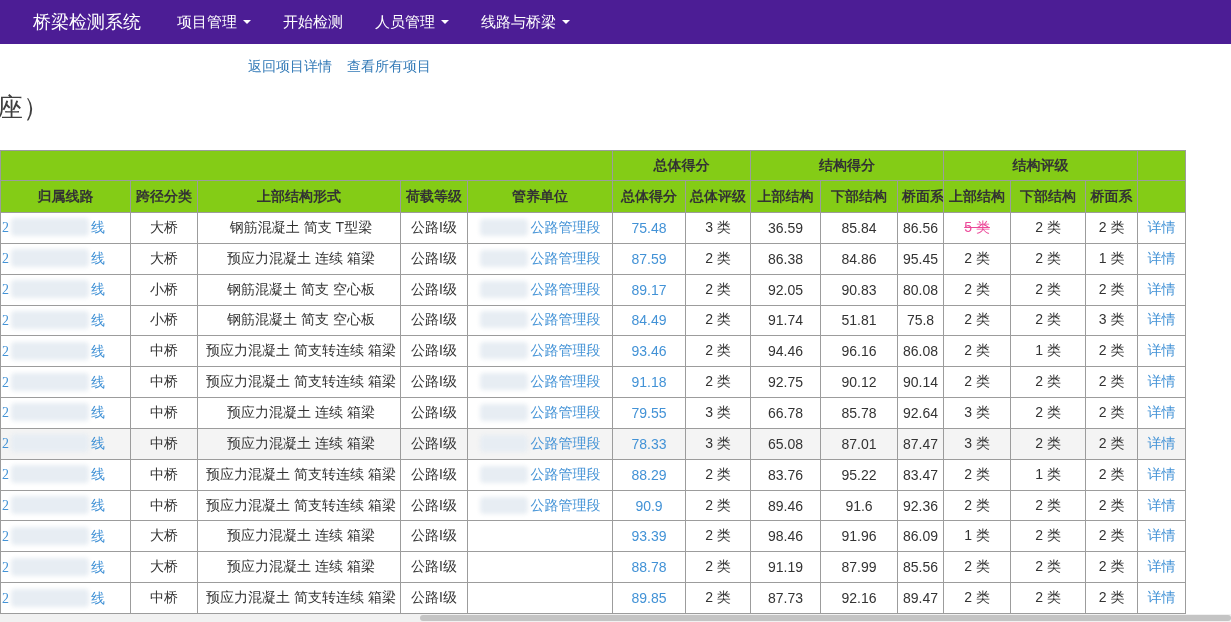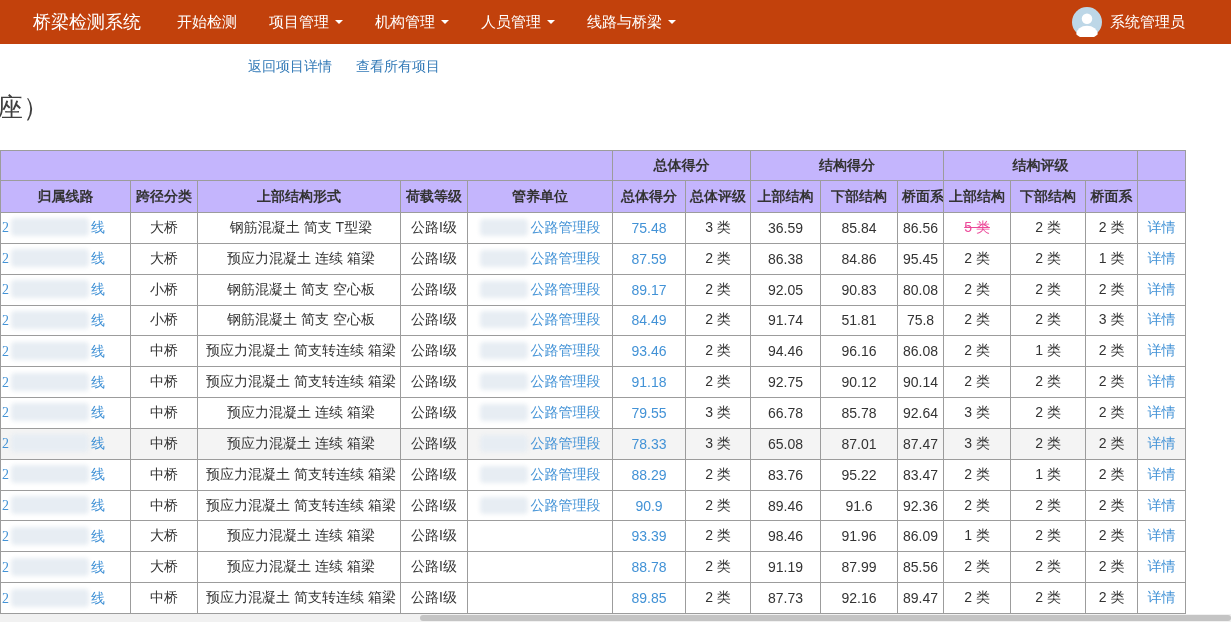--- a/index.html
+++ b/index.html
@@ -4,42 +4,42 @@
 <style>
   * { box-sizing: border-box; }
   html,body { margin:0; padding:0; }
   body {
     width:1231px; height:622px; overflow:hidden; position:relative;
     background:#fff; font-family:"Liberation Sans","DejaVu Sans",sans-serif;
     color:#333;
   }
 
   
-  .navbar { height:44px; background:#c2410c; display:flex; align-items:center; color:#fff; }
+  .navbar { height:44px; background:#4c1d95; display:flex; align-items:center; color:#fff; }
   .brand { font-size:18px; margin-left:33px; white-space:nowrap; cursor:pointer; }
   .nav-items { display:flex; margin-left:20px; align-items:center; }
   .nav-item { font-size:15px; padding:0 16px; display:flex; align-items:center; white-space:nowrap; cursor:pointer; height:44px; }
   .caret { width:0; height:0; border-left:4px solid transparent; border-right:4px solid transparent;
            border-top:4px solid #fff; display:inline-block; margin-left:6px; }
   .nav-user { margin-left:auto; margin-right:46px; display:flex; align-items:center; font-size:15px; cursor:pointer; }
   .avatar { width:30px; height:30px; margin-right:8px; display:block; }
 
   
-  .subnav { margin-top:14px; padding-left:248px; display:flex; gap:24px; height:18px; }
+  .subnav { margin-top:14px; padding-left:248px; display:flex; gap:15px; height:18px; }
   .subnav a { color:#337ab7; font-size:14px; text-decoration:none; cursor:pointer; white-space:nowrap; }
 
   
   .page-title { font-size:26px; color:#404040; margin:16px 0 0 -3px; height:31px; line-height:31px; }
 
   
   .table-wrap { margin-top:27px; }
   table { border-collapse:collapse; table-layout:fixed; width:1185px; }
   th, td { border:1px solid #9c9c9c; font-size:14px; color:#333; text-align:center;
            padding:0 4px; overflow:hidden; white-space:nowrap; }
-  thead th { background:#c4b5fd; font-weight:bold; }
+  thead th { background:#84cc16; font-weight:bold; }
   thead tr.group-row { height:30px; }
   thead tr.cols-row { height:32px; }
   tbody tr { height:30.85px; }
   td.left { text-align:center; padding-left:8px; }
   td.cell-line { text-align:left; padding-left:1px;font-family:Liberation Serif, serif; }
   tr.hover-row td { background:#f4f4f4; }
   .tbl-link { color:#4292d6; text-decoration:none; cursor:pointer; }
   .red-strike { color:#ec4899; text-decoration:line-through; }
 
   
@@ -53,46 +53,34 @@
   .hscrollbar .thumb { position:absolute; left:420px; top:1px; width:811px; height:6px;
                        background:#c4c4c4; border-radius:3px; }
 </style>
 </head>
 <body>
 
 <div class="navbar">
   <div class="brand">桥梁检测系统</div>
   <div class="nav-items">
     <div class="nav-item">
-      <span>开始检测</span>
-    </div>
-    <div class="nav-item">
       <span>项目管理</span>
       <span class="caret"></span>
     </div>
     <div class="nav-item">
-      <span>机构管理</span>
-      <span class="caret"></span>
+      <span>开始检测</span>
     </div>
     <div class="nav-item">
       <span>人员管理</span>
       <span class="caret"></span>
     </div>
     <div class="nav-item">
       <span>线路与桥梁</span>
       <span class="caret"></span>
     </div>
-  </div>
-  <div class="nav-user">
-    <svg class="avatar" viewBox="0 0 32 32">
-      <circle cx="16" cy="16" r="16" fill="#bdd7e7"></circle>
-      <circle cx="16" cy="12.5" r="5.6" fill="#ffffff"></circle>
-      <path d="M4.5 29 a11.5 9 0 0 1 23 0 A16 16 0 0 1 4.5 29 Z" fill="#ffffff"></path>
-    </svg>
-    <span>系统管理员</span>
   </div>
 </div>
 
 <div class="subnav">
   <a>返回项目详情</a>
   <a>查看所有项目</a>
 </div>
 
 <div class="page-title">座）</div>
 

